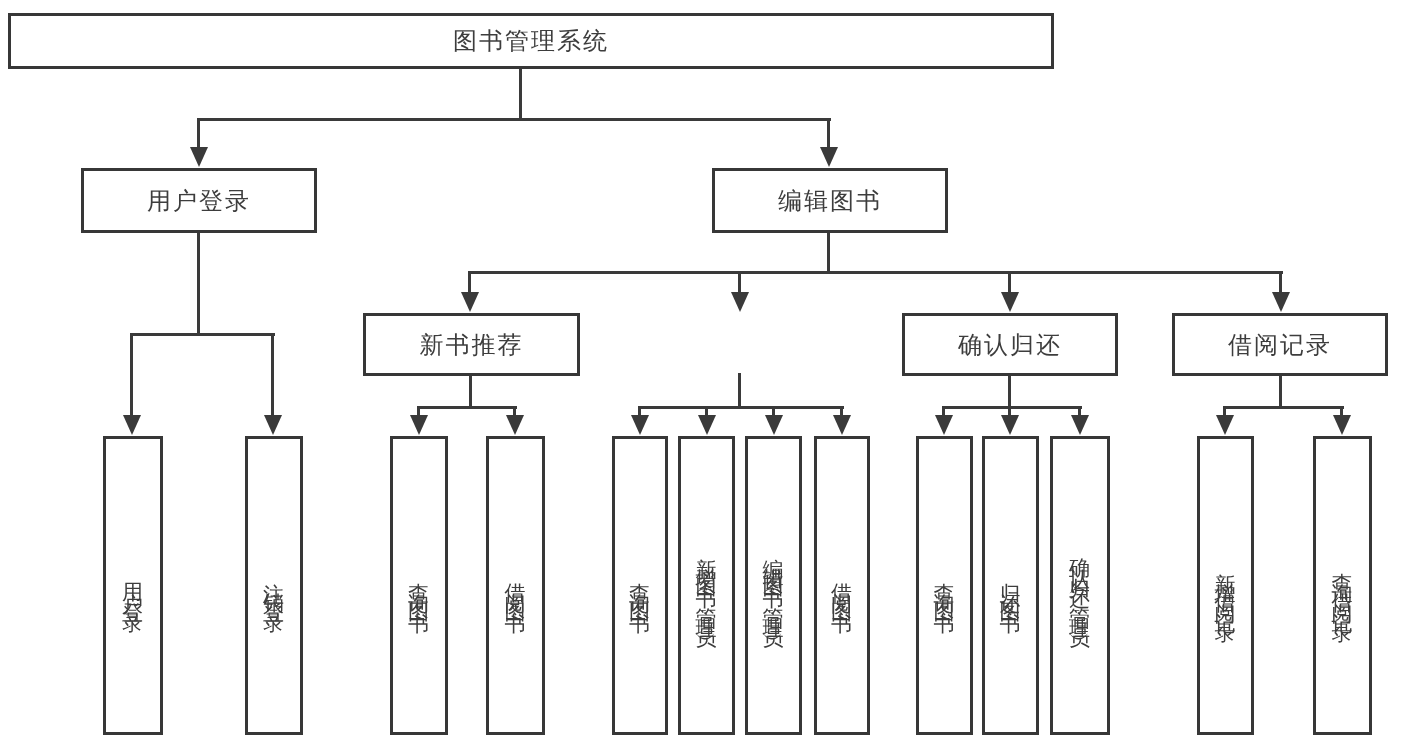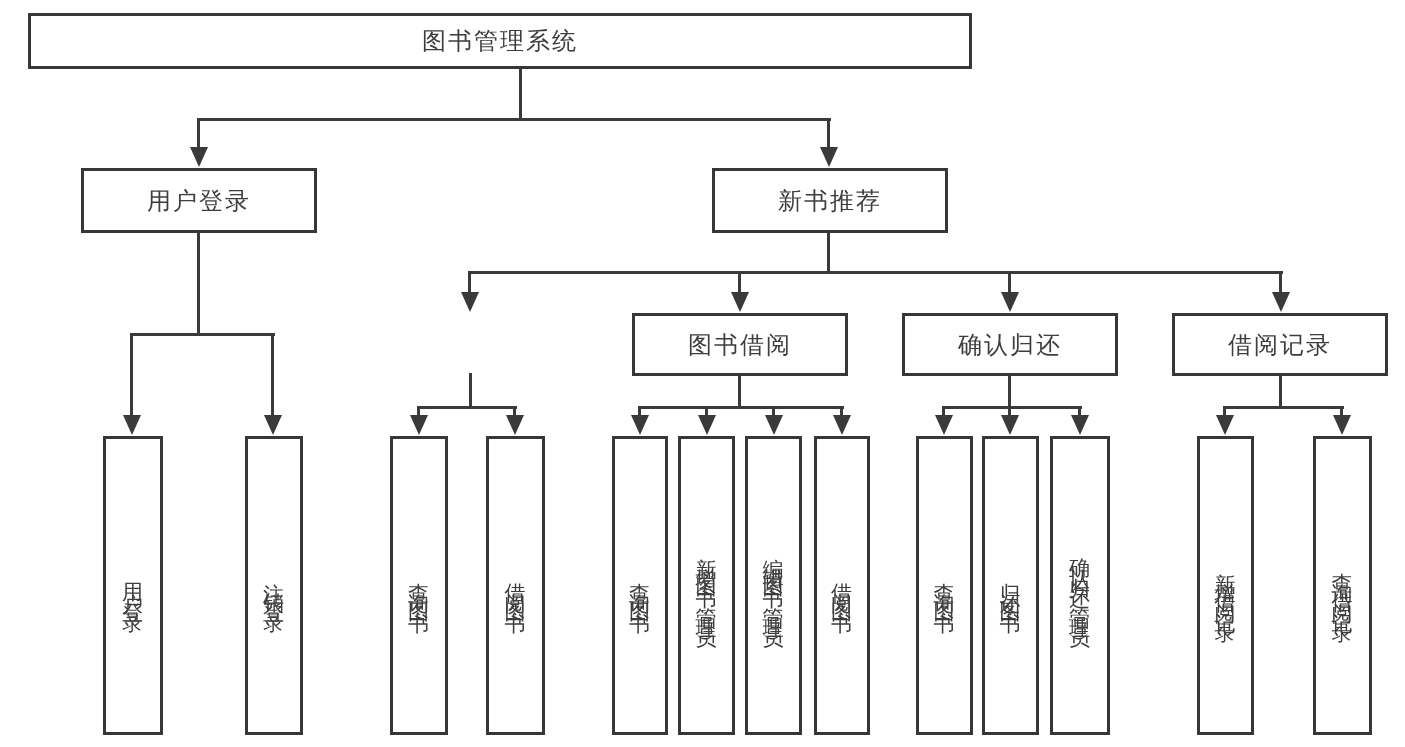--- a/index.html
+++ b/index.html
@@ -80,31 +80,31 @@
     <div class="vline" style="left: 942px; top: 406px; width: 3px; height: 11px;"></div>
     <div class="ahead" style="left: 935px; top: 415px;"></div>
     <div class="vline" style="left: 1008px; top: 406px; width: 3px; height: 11px;"></div>
     <div class="ahead" style="left: 1001px; top: 415px;"></div>
     <div class="vline" style="left: 1078px; top: 406px; width: 3px; height: 11px;"></div>
     <div class="ahead" style="left: 1071px; top: 415px;"></div>
     <div class="vline" style="left: 1223px; top: 406px; width: 3px; height: 11px;"></div>
     <div class="ahead" style="left: 1216px; top: 415px;"></div>
     <div class="vline" style="left: 1340px; top: 406px; width: 3px; height: 11px;"></div>
     <div class="ahead" style="left: 1333px; top: 415px;"></div>
-    <div class="box h" style="left: 28px; top: 13px; width: 944px; height: 56px;">
+    <div class="box h" style="left: 8px; top: 13px; width: 1046px; height: 56px;">
       <span class="lbl">图书管理系统</span>
     </div>
     <div class="box h" style="left: 81px; top: 168px; width: 236px; height: 65px;">
       <span class="lbl">用户登录</span>
     </div>
     <div class="box h" style="left: 712px; top: 168px; width: 236px; height: 65px;">
+      <span class="lbl">编辑图书</span>
+    </div>
+    <div class="box h" style="left: 363px; top: 313px; width: 217px; height: 63px;">
       <span class="lbl">新书推荐</span>
-    </div>
-    <div class="box h" style="left: 632px; top: 313px; width: 216px; height: 63px;">
-      <span class="lbl">图书借阅</span>
     </div>
     <div class="box h" style="left: 902px; top: 313px; width: 216px; height: 63px;">
       <span class="lbl">确认归还</span>
     </div>
     <div class="box h" style="left: 1172px; top: 313px; width: 216px; height: 63px;">
       <span class="lbl">借阅记录</span>
     </div>
     <div class="box v" style="left: 103px; top: 436px; width: 60px; height: 299px;">
       <span class="lbl">用户登录</span>
     </div>

